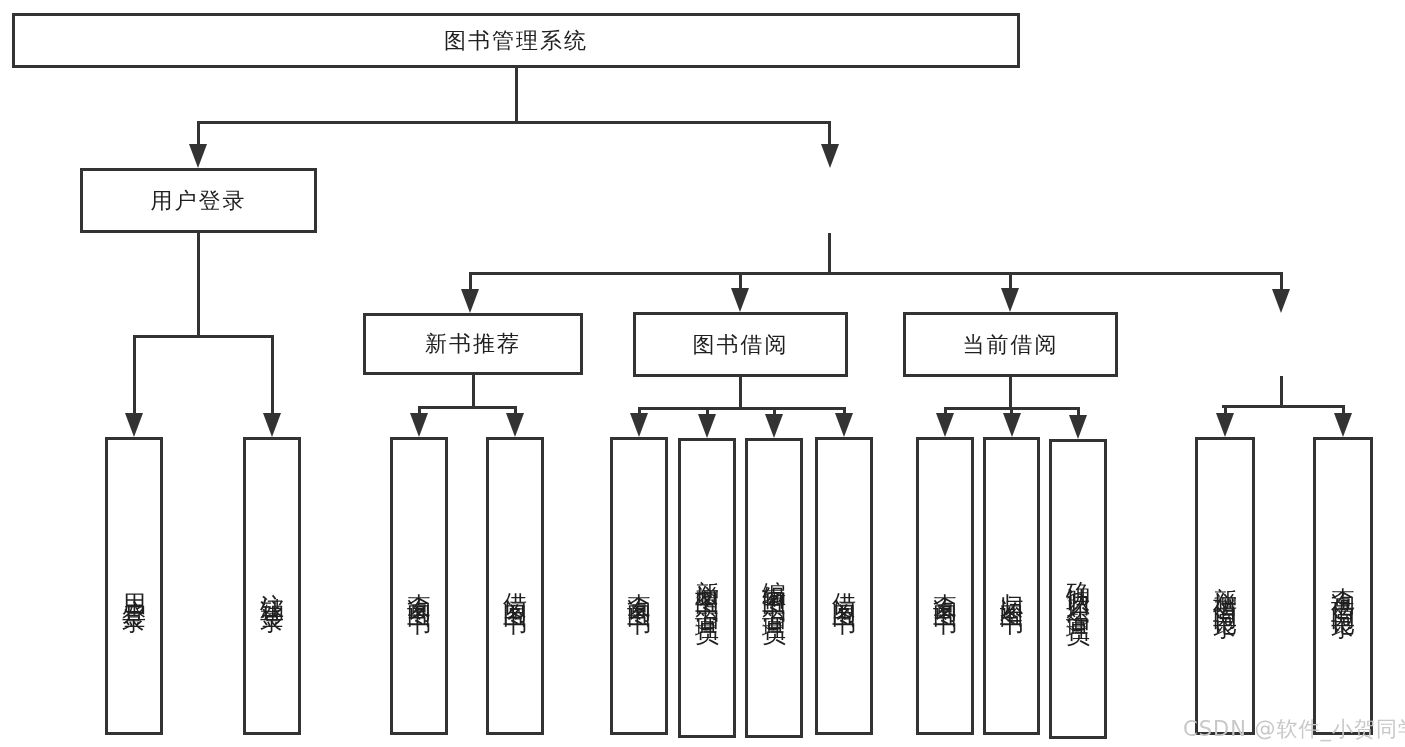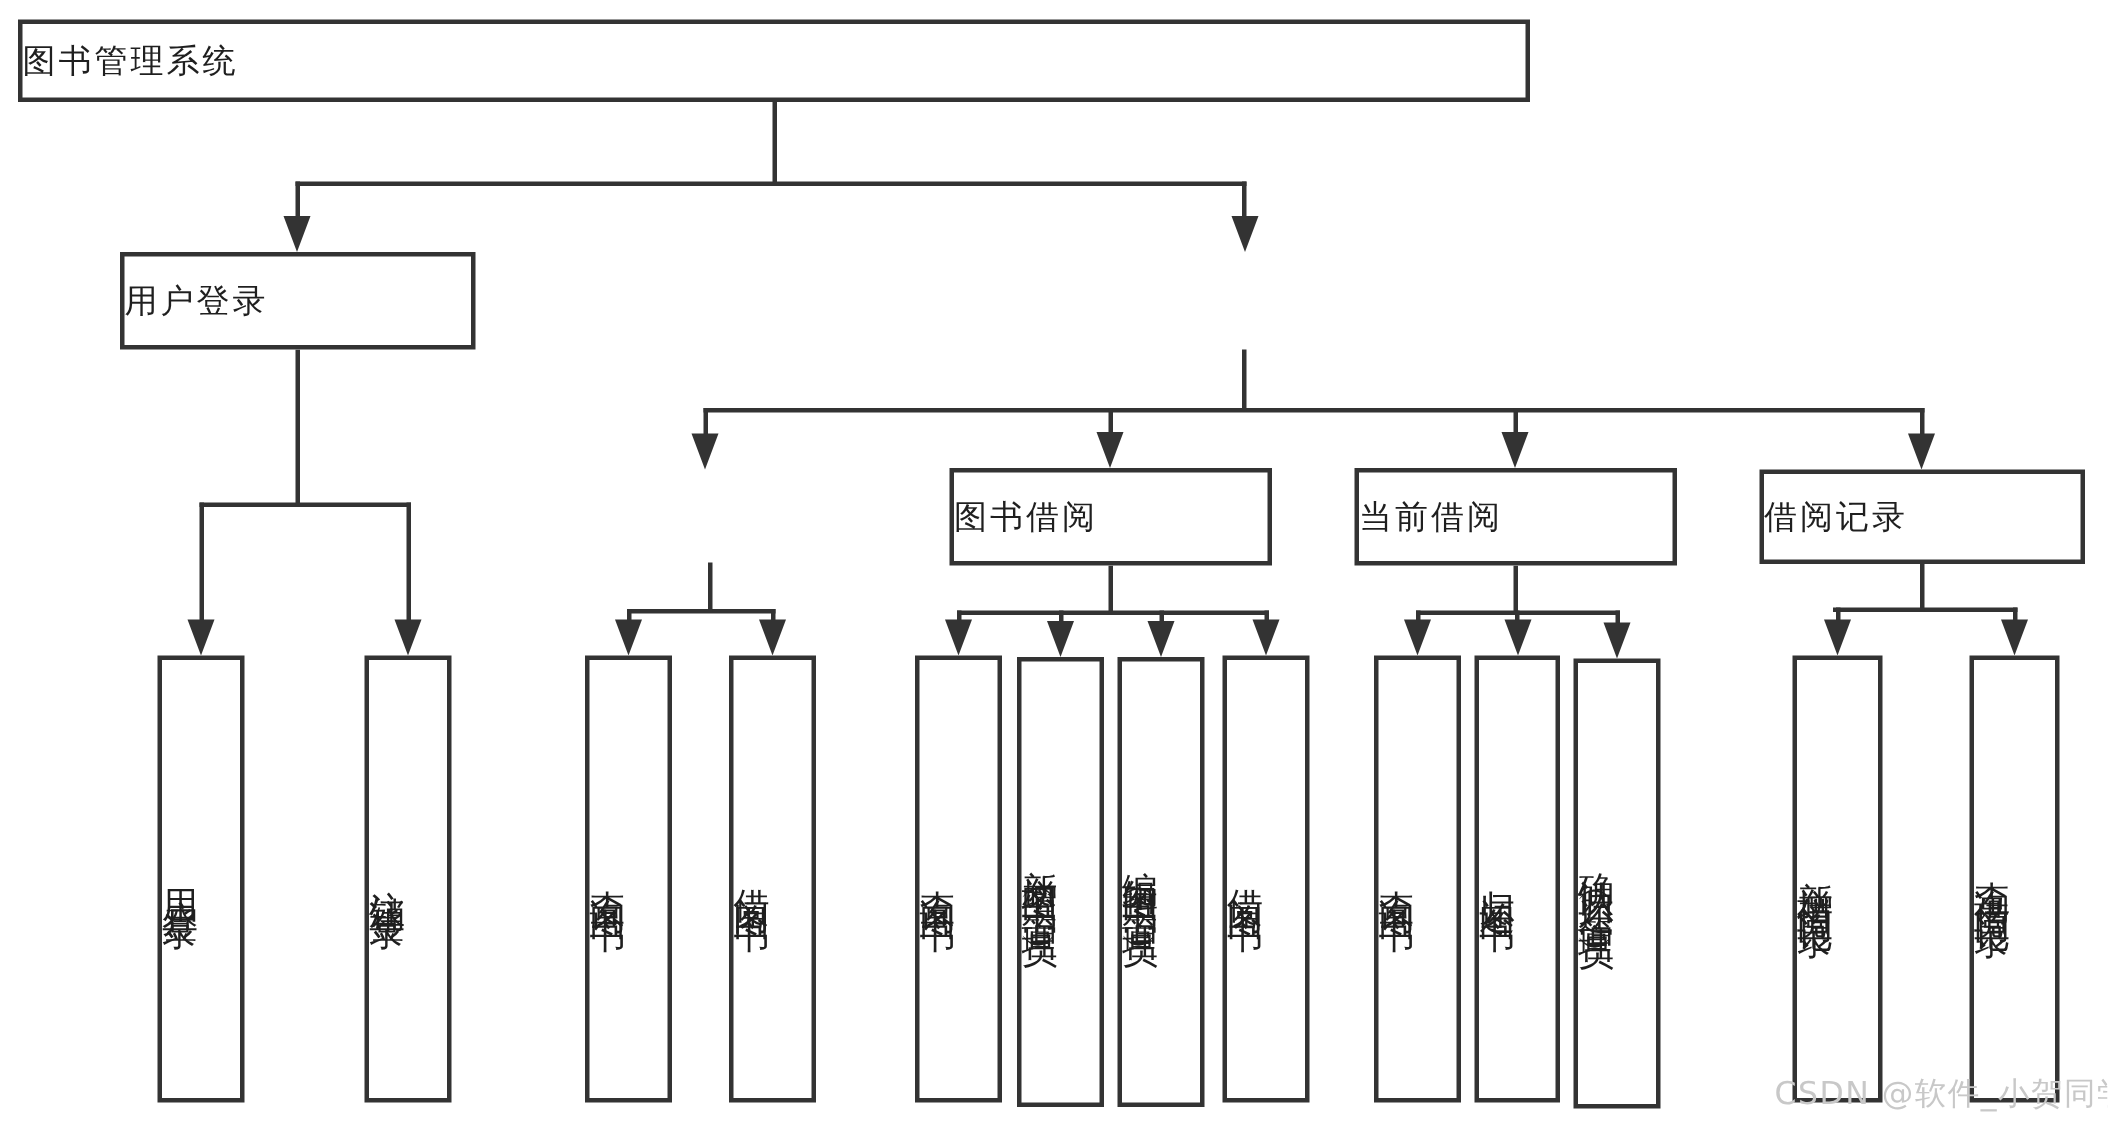--- a/index.html
+++ b/index.html
@@ -2,21 +2,21 @@
 <html><head>
 <meta charset="utf-8">
 <style>
   html,body{margin:0;padding:0;background:#fff;}
   #canvas{
     position:relative;width:1405px;height:747px;background:#ffffff;
     font-family:"DejaVu Sans","Liberation Sans",sans-serif;color:#1a1a1a;overflow:hidden;
   }
   .box{
     position:absolute;border:3px solid #333;background:#fff;box-sizing:border-box;
-    display:flex;align-items:center;text-align:center;z-index:2;
+    display:flex;align-items:center;justify-content:center;text-align:center;z-index:2;
   }
   .hbox span{font-size:22px;letter-spacing:2px;white-space:nowrap;color:#1f1f1f;}
   .leaf span{
     writing-mode:vertical-rl;text-orientation:mixed;
     font-size:24px;letter-spacing:6px;line-height:1;color:#1f1f1f;
   }
   .h-line,.v-line{position:absolute;background:#333;z-index:1;}
   .h-line{height:3px;}
   .v-line{width:3px;}
   .arrow-tri{
@@ -35,28 +35,28 @@
 <div id="canvas">
 
   <div class="box hbox" style="left:12px;top:13px;width:1008px;height:55px">
     <span>图书管理系统</span>
   </div>
 
   <div class="box hbox" style="left:80px;top:168px;width:237px;height:65px">
     <span>用户登录</span>
   </div>
 
+  <div class="box hbox" style="left:363px;top:313px;width:220px;height:62px">
+    <span>新书推荐</span>
+  </div>
   <div class="box hbox" style="left:903px;top:312px;width:215px;height:65px">
     <span>当前借阅</span>
   </div>
   <div class="box hbox" style="left:633px;top:312px;width:215px;height:65px">
     <span>图书借阅</span>
-  </div>
-  <div class="box hbox" style="left:1173px;top:313px;width:217px;height:63px">
-    <span>借阅记录</span>
   </div>
 
   <div class="box leaf" style="left:105px;top:437px;width:58px;height:298px">
     <span>用户登录</span>
   </div>
   <div class="box leaf" style="left:243px;top:437px;width:58px;height:298px">
     <span>注销登录</span>
   </div>
 
   <div class="box leaf" style="left:390px;top:437px;width:58px;height:298px">

